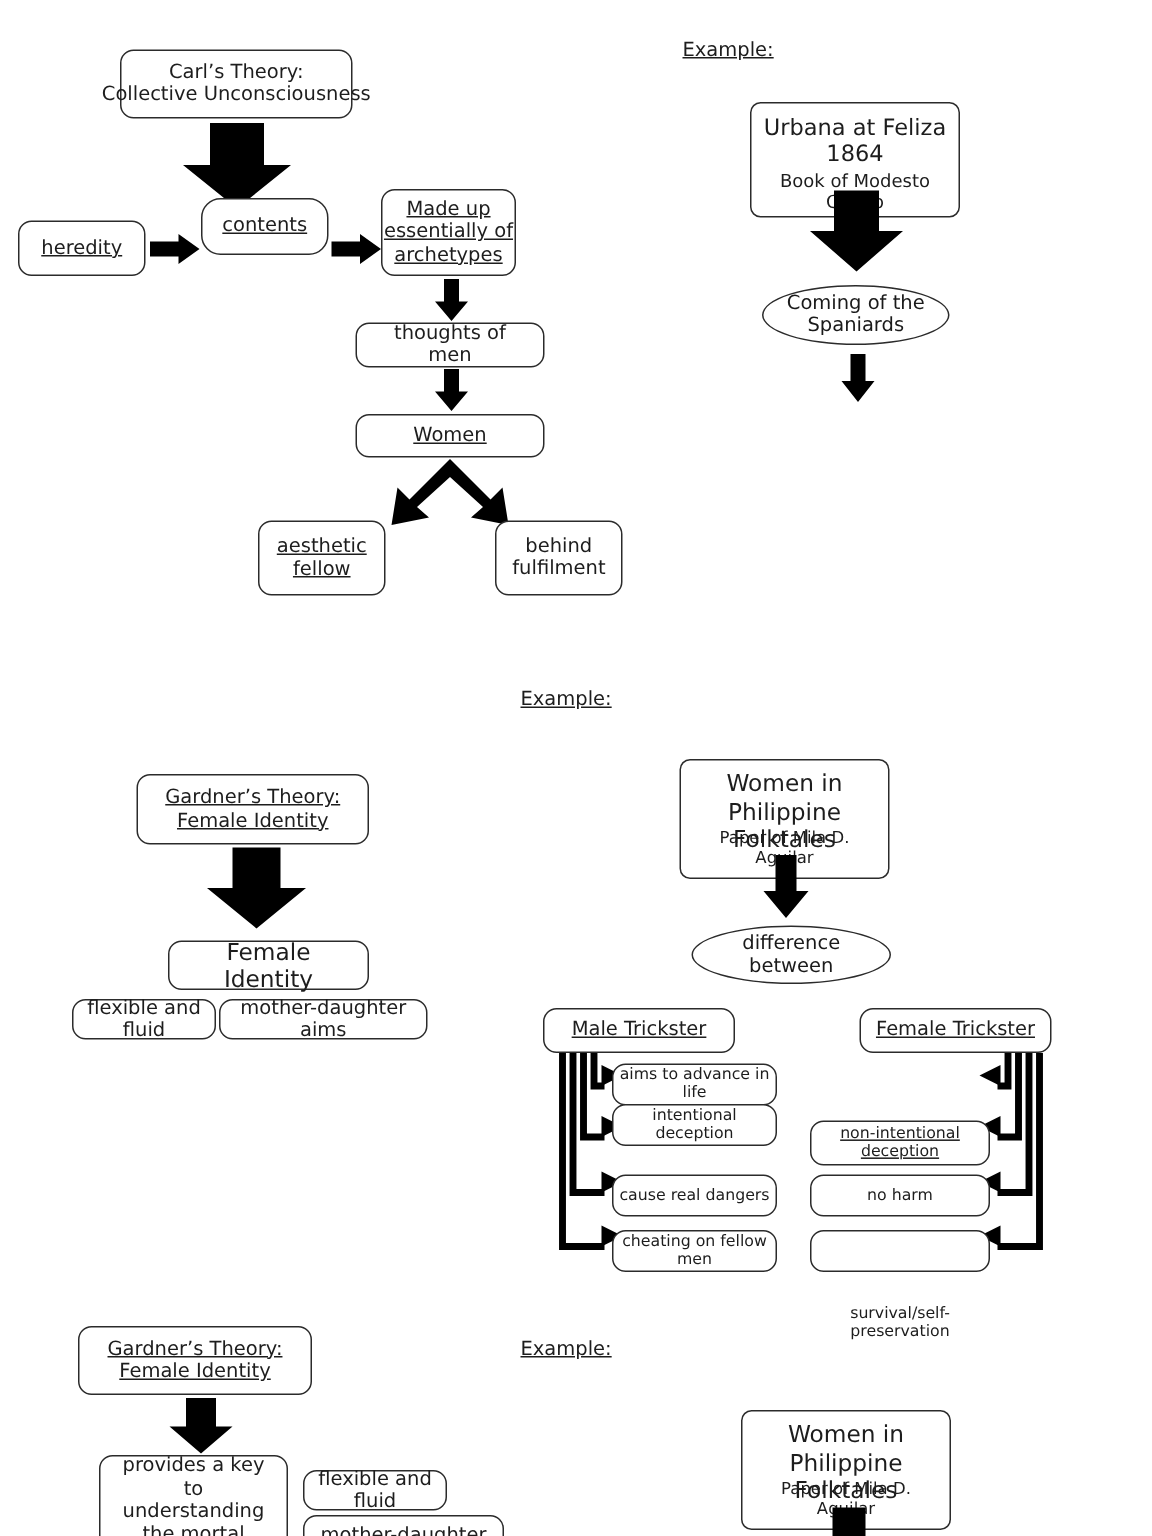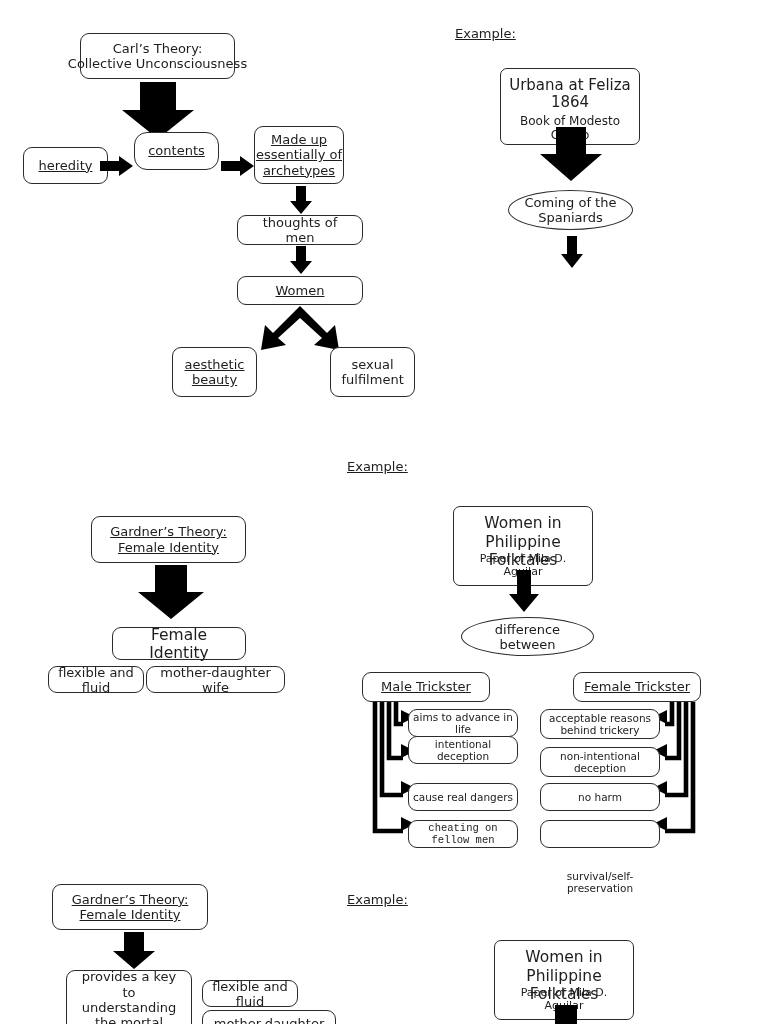--- a/index.html
+++ b/index.html
@@ -60,21 +60,21 @@
     <span class="txt" style="white-space:pre;width:230px;">Carl’s Theory:
 Collective Unconsciousness</span>
   </div>
 
   <div class="arrow" style="left:118px;top:82px;">
     <svg width="80" height="58" viewBox="0 0 80 58">
       <polygon points="22,0 58,0 58,28 76,28 40,57 4,28 22,28" fill="#000"></polygon>
     </svg>
   </div>
 
-  <div class="node fs11" style="left:23px;top:147px;width:85px;height:37px;">
+  <div class="node fs11" style="left:12px;top:147px;width:85px;height:37px;">
     <span class="txt">heredity</span>
   </div>
 
   <div class="arrow" style="left:100px;top:156px;">
     <svg width="33" height="20" viewBox="0 0 33 20">
       <polygon points="0,5 19,5 19,0 33,10 19,20 19,15 0,15" fill="#000"></polygon>
     </svg>
   </div>
 
   <div class="node fs11" style="left:134px;top:132px;width:85px;height:38px;border-radius:13px;">
@@ -111,25 +111,25 @@
     <span class="txt">Women</span>
   </div>
 
   <div class="arrow" style="left:255px;top:306px;">
     <svg width="90" height="46" viewBox="0 0 90 46">
       <polygon points="45,0 72,27 80,19 84,44 59,39 67,32 45,12 23,32 31,39 6,44 10,19 18,27" fill="#000"></polygon>
     </svg>
   </div>
 
   <div class="node fs11" style="left:172px;top:347px;width:85px;height:50px;">
-    <span class="txt">aesthetic beauty</span>
+    <span class="txt">aesthetic fellow</span>
   </div>
 
   <div class="node overflow fs11" style="left:330px;top:347px;width:85px;height:50px;">
-    <span class="txt" style="width:62px;">sexual fulfilment</span>
+    <span class="txt" style="width:62px;">behind fulfilment</span>
   </div>
 
   <div class="label fs11" style="left:455px;top:26px;">Example:</div>
 
   <div class="node overflow sharp" style="left:500px;top:48px;width:140px;height:77px;">
     <span class="txt" style="font-size:15px;width:140px;top:34%;">Urbana at Feliza 1864</span>
     <span class="txt" style="font-size:12px;width:118px;top:79%;">Book of Modesto Castro</span>
   </div>
 
   <div class="arrow" style="left:537px;top:127px;">
@@ -164,21 +164,21 @@
 
   <div class="node overflow" style="left:112px;top:627px;width:134px;height:33px;">
     <span class="txt" style="font-size:15.5px;width:90px;">Female Identity</span>
   </div>
 
   <div class="node overflow fs11" style="left:48px;top:666px;width:96px;height:27px;">
     <span class="txt" style="width:80px;">flexible and fluid</span>
   </div>
 
   <div class="node overflow fs11" style="left:146px;top:666px;width:139px;height:27px;">
-    <span class="txt" style="width:122px;">mother-daughter wife</span>
+    <span class="txt" style="width:122px;">mother-daughter aims</span>
   </div>
 
   <div class="node overflow sharp" style="left:453px;top:486px;width:140px;height:80px;">
     <span class="txt" style="font-size:15.5px;width:102px;top:44%;">Women in Philippine Folktales</span>
     <span class="txt" style="font-size:11px;width:124px;top:76%;">Paper of Mila D. Aguilar</span>
   </div>
 
   <div class="arrow" style="left:509px;top:570px;">
     <svg width="30" height="42" viewBox="0 0 30 42">
       <polygon points="8,0 22,0 22,24 30,24 15,42 0,24 8,24" fill="#000"></polygon>
@@ -210,21 +210,21 @@
 
   <div class="node overflow fs10" style="left:408px;top:709px;width:110px;height:28px;">
     <span class="txt" style="width:100px;">aims to advance in life</span>
   </div>
   <div class="node overflow fs10" style="left:408px;top:736px;width:110px;height:28px;">
     <span class="txt" style="width:78px;">intentional deception</span>
   </div>
   <div class="node overflow fs10" style="left:408px;top:783px;width:110px;height:28px;">
     <span class="txt" style="width:106px;">cause real dangers</span>
   </div>
-  <div class="node overflow fs10" style="left:408px;top:820px;width:110px;height:28px;font-family:Liberation Mono, monospace;">
+  <div class="node overflow fs10" style="left:408px;top:820px;width:110px;height:28px;">
     <span class="txt" style="width:100px;">cheating on fellow men</span>
   </div>
 
   <div class="node fs11" style="left:573px;top:672px;width:128px;height:30px;">
     <span class="txt">Female Trickster</span>
   </div>
 
   <div class="arrow" style="left:649px;top:700px;">
     <svg width="48" height="145" viewBox="0 0 48 145">
       <g fill="none" stroke="#000" stroke-width="4.6" stroke-linecap="butt">
@@ -233,25 +233,22 @@
         <path d="M30 2 V58 H16"></path>
         <path d="M23 2 V24 H16"></path>
       </g>
       <polygon points="18,117 4,124 18,131" fill="#000"></polygon>
       <polygon points="18,81 4,88 18,95" fill="#000"></polygon>
       <polygon points="18,44 4,51 18,58" fill="#000"></polygon>
       <polygon points="18,10 4,17 18,24" fill="#000"></polygon>
     </svg>
   </div>
 
-  <div class="node overflow fs10" style="left:540px;top:709px;width:120px;height:30px;">
-    <span class="txt" style="width:112px;">acceptable reasons behind trickery</span>
-  </div>
   <div class="node overflow fs10" style="left:540px;top:747px;width:120px;height:30px;">
-    <span class="txt" style="width:104px;">non-intentional deception</span>
+    <span class="txt" style="width:104px;text-decoration:underline;">non-intentional deception</span>
   </div>
   <div class="node overflow fs10" style="left:540px;top:783px;width:120px;height:28px;">
     <span class="txt" style="width:110px;">no harm</span>
   </div>
   <div class="node overflow fs10" style="left:540px;top:820px;width:120px;height:28px;">
     <span class="txt" style="width:98px;margin-top:48px;">survival/self-preservation</span>
   </div>
 
   <div class="node fs11" style="left:52px;top:884px;width:156px;height:46px;">
     <span class="txt" style="white-space:pre;">Gardner’s Theory:

